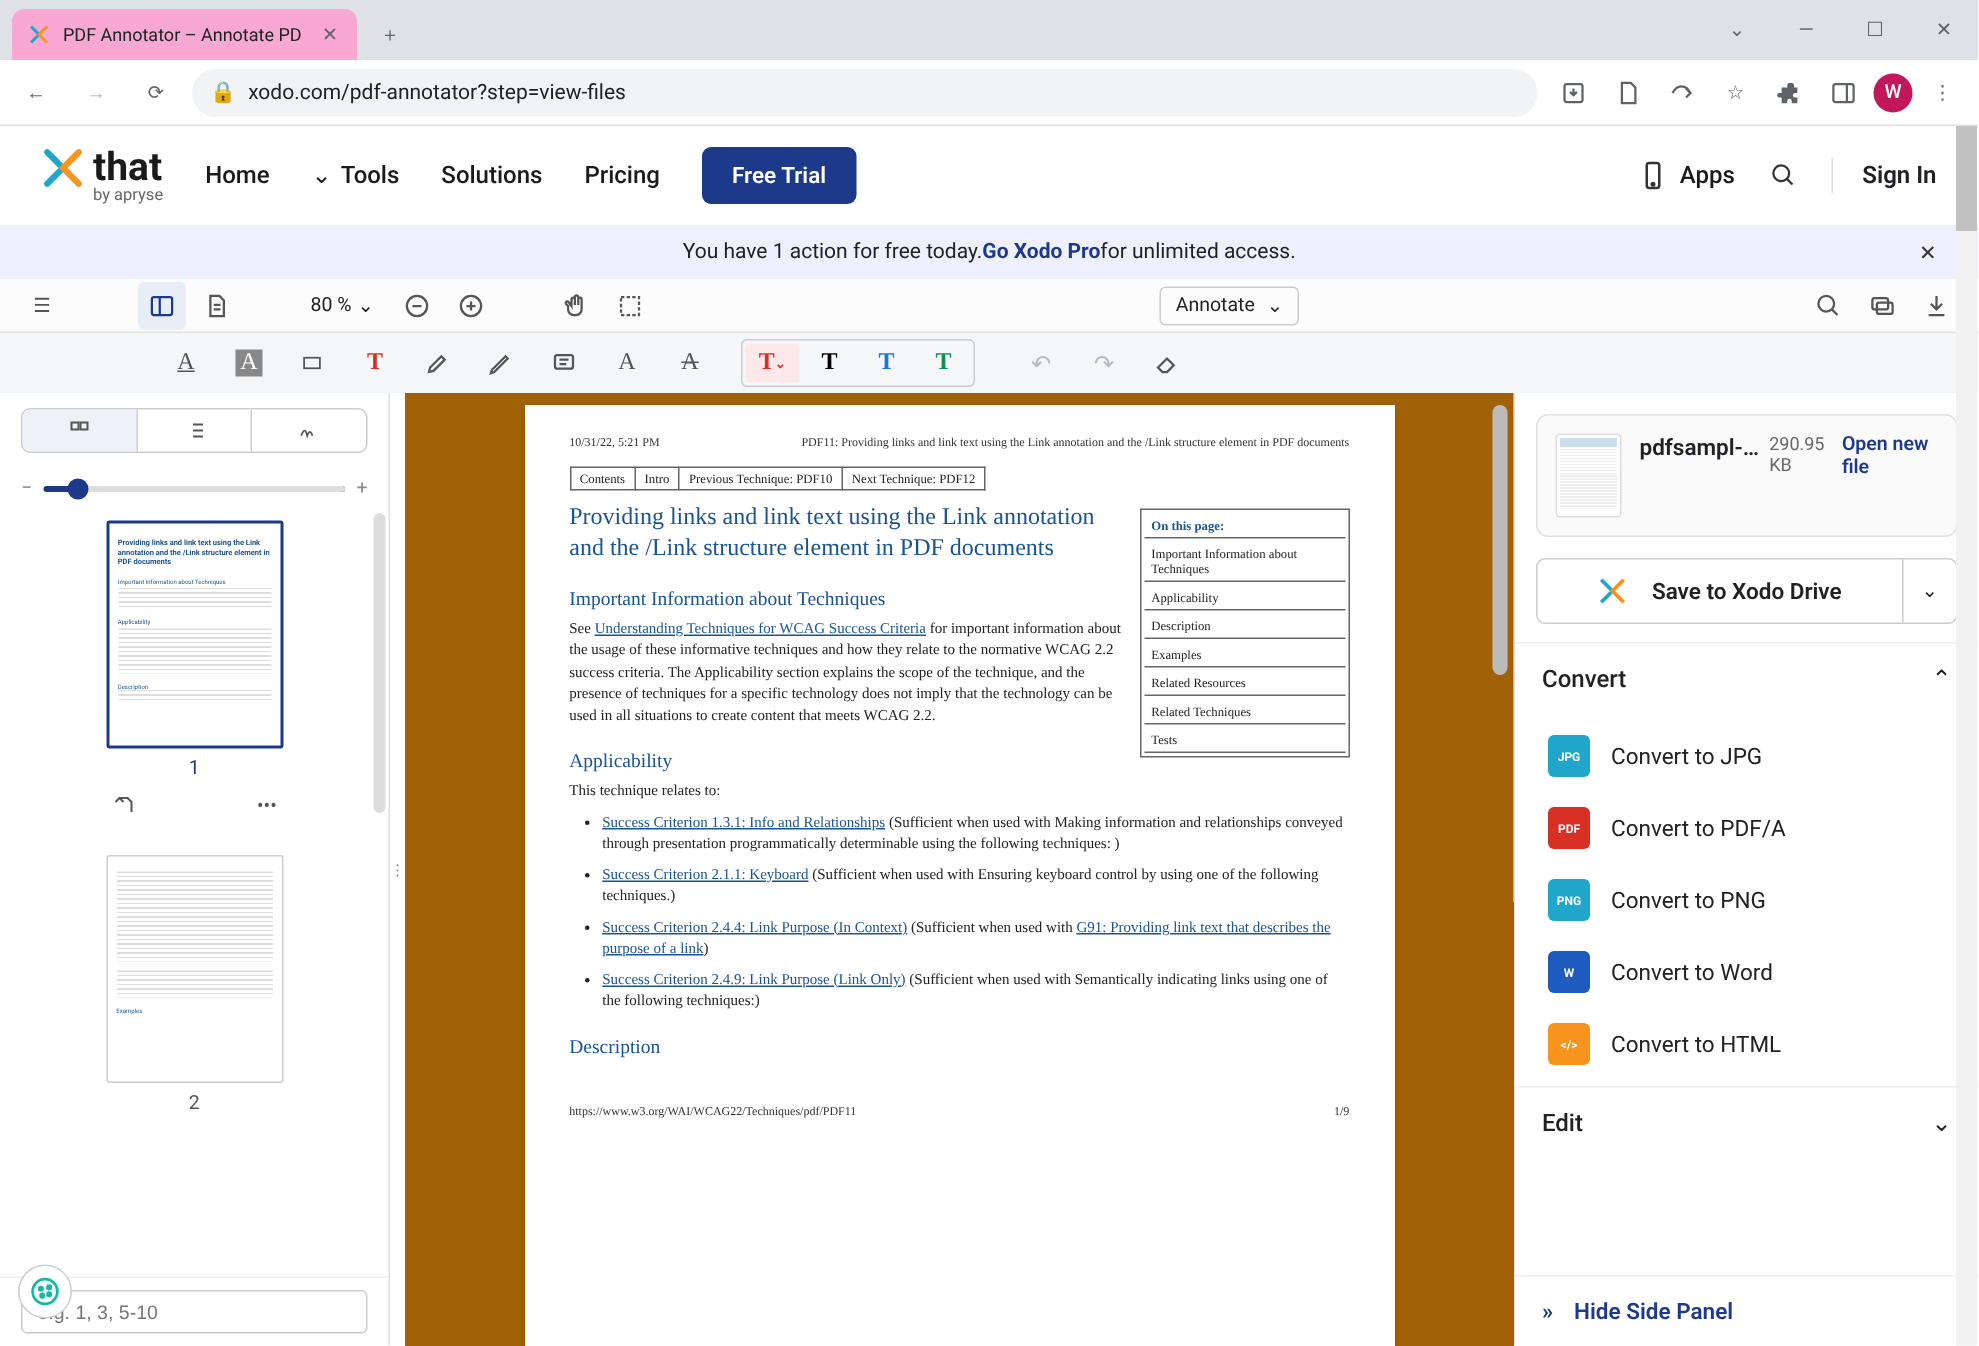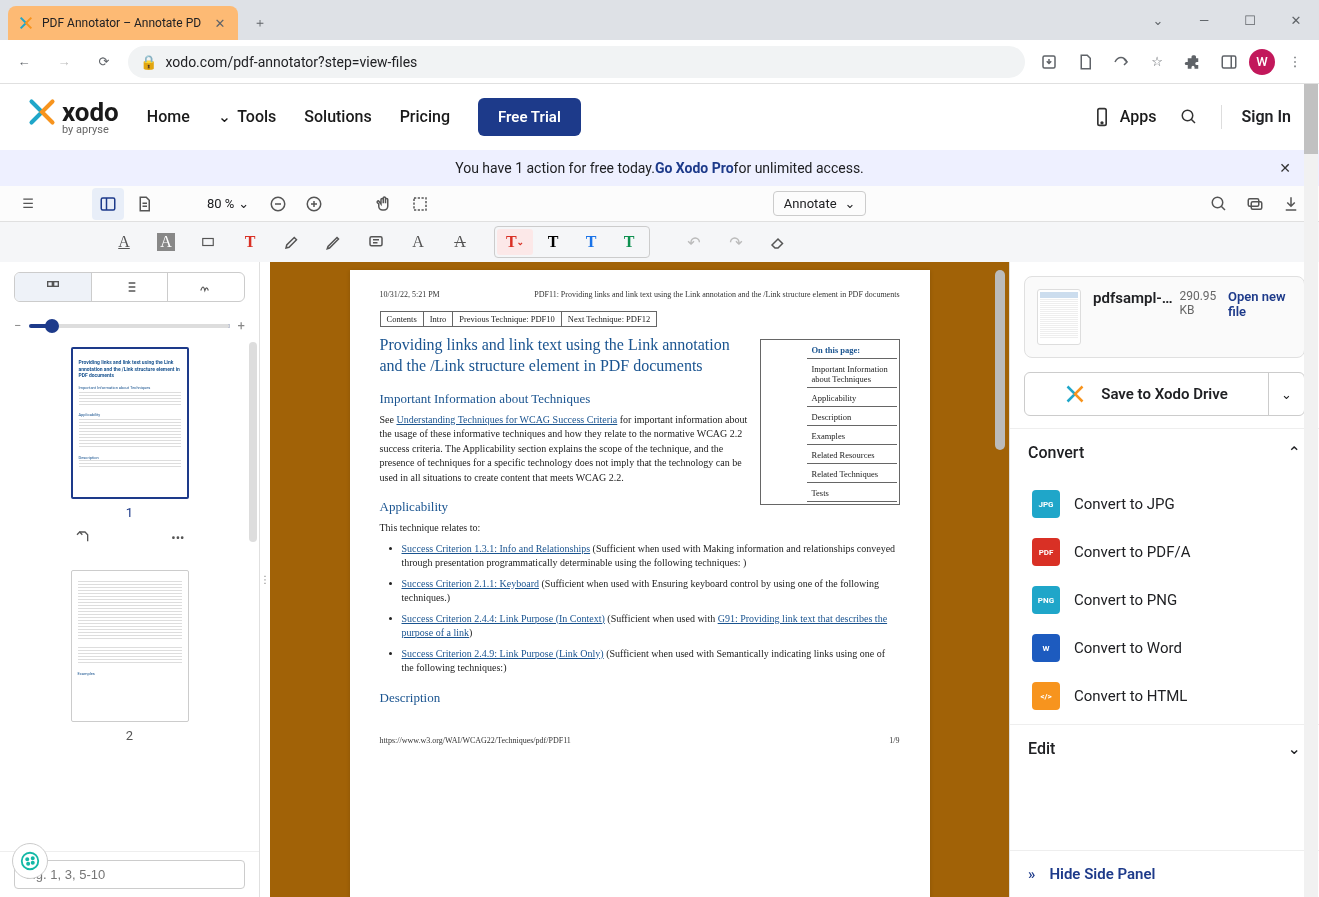--- a/index.html
+++ b/index.html
@@ -1,20 +1,20 @@
 <!DOCTYPE html>
 <html><head>
 <meta charset="utf-8">
 <style>
 * { box-sizing: border-box; margin: 0; padding: 0; }
 body { font-family: -apple-system, BlinkMacSystemFont, "Segoe UI", Roboto, sans-serif; font-size: 13px; color: #202124; width: 1319px; height: 897px; overflow: hidden; background: #fff; }
 
 
 .browser-top { background: #dee1e6; height: 40px; display: flex; align-items: flex-end; }
-.tab { background: #fdba74; border-radius: 8px 8px 0 0; height: 34px; margin-left: 8px; display: flex; align-items: center; padding: 0 10px; width: 230px; gap: 8px; }
+.tab { background: #f9a8d4; border-radius: 8px 8px 0 0; height: 34px; margin-left: 8px; display: flex; align-items: center; padding: 0 10px; width: 230px; gap: 8px; }
 .tab-favicon { width: 16px; height: 16px; display:flex; align-items:center; justify-content:center; }
 .tab-title { flex: 1; font-size: 12px; white-space: nowrap; overflow: hidden; text-overflow: ellipsis; }
 .tab-close { width: 16px; height: 16px; display: flex; align-items: center; justify-content: center; cursor: pointer; color: #5f6368; }
 .new-tab { width: 28px; height: 28px; display: flex; align-items: center; justify-content: center; margin-left: 8px; margin-bottom: 3px; color: #5f6368; cursor: pointer; }
 .window-controls { margin-left: auto; display: flex; height: 40px; }
 .win-btn { width: 46px; display: flex; align-items: center; justify-content: center; color: #5f6368; cursor: pointer; }
 
 .addr-bar { background: #fff; height: 44px; display: flex; align-items: center; padding: 0 8px; gap: 8px; border-bottom: 1px solid #e0e0e0; }
 .nav-btn { width: 32px; height: 32px; display: flex; align-items: center; justify-content: center; border-radius: 50%; color: #5f6368; cursor: pointer; }
 .nav-btn.disabled { color: #bdbdbd; }
@@ -82,21 +82,21 @@
 
 .viewer { flex: 1; background: #a16207; overflow: auto; position: relative; display:flex; justify-content:center; padding-top:8px;}
 .page { background: #fff; width: 580px; min-height: 760px; box-shadow: 0 1px 4px rgba(0,0,0,.15); padding: 20px 30px; font-size: 10px; font-family: Georgia, serif; color: #222; }
 .page-hdr { display:flex; justify-content:space-between; font-size:8px; color:#333; margin-bottom:12px;}
 .nav-table { border-collapse:collapse; margin:8px 0;}
 .nav-table td { border:1px solid #666; padding:2px 6px; font-size:8.5px;}
 .page h1 { color:#1a5490; font-size:16px; font-weight:normal; line-height:1.3; margin:6px 0;}
 .page h2 { color:#1a5490; font-size:13px; font-weight:normal; margin:14px 0 6px;}
 .page p { font-size:10px; line-height:1.45; margin-bottom:6px;}
 .page a { color:#1a5490; text-decoration:underline;}
-.side-box { float:right; border:1px solid #666; width:140px; font-size:8.5px; margin:4px 0 6px 10px;padding-left:44px;}
+.side-box { float:right; border:1px solid #666; width:140px; font-size:8.5px; margin:4px 0 6px 10px;}
 .side-box th { background:#fff; padding:3px 5px; text-align:left; font-weight:bold; color:#1a5490; border-bottom:1px solid #666;}
 .side-box td { padding:3px 5px; border-bottom:1px solid #666;}
 .page ul { padding-left:22px; margin:4px 0;}
 .page li { font-size:10px; line-height:1.45; margin-bottom:6px;}
 .page-ftr { display:flex; justify-content:space-between; font-size:8px; color:#333; margin-top:30px;}
 .viewer-scroll { position:absolute; right:4px; top:8px; width:10px; height:180px; background:#bbb; border-radius:5px;}
 .splitter { width:10px; display:flex; align-items:center; justify-content:center; color:#888; cursor:ew-resize; font-size:10px;}
 
 .right-panel { width: 310px; background: #fff; border-left: 1px solid #e0e0e0; display: flex; flex-direction: column; position:relative;}
 .file-card { margin:14px; border:1px solid #e0e0e0; border-radius:8px; padding:12px; display:flex; gap:12px; background:#fafafa; align-items:flex-start;}
@@ -189,21 +189,21 @@
   </div>
 </div>
 
 <div class="app-header">
   <div class="logo">
     <div class="logo-main">
       <svg class="xodo-glyph" viewBox="0 0 24 24">
           <path d="M3 3 L12 12 L3 21" stroke="#1fa6c9" stroke-width="3.5" fill="none" stroke-linecap="round"></path>
           <path d="M21 3 L12 12 L21 21" stroke="#f7941e" stroke-width="3.5" fill="none" stroke-linecap="round"></path>
         </svg>
-      <span>xodo</span>
+      <span>that</span>
     </div>
     <div class="logo-sub">by apryse</div>
   </div>
   <div class="nav-link">
       <span>Home</span>
     </div>
   <div class="nav-link">
       <span>⌄</span>
       <span>Tools</span>
     </div>

